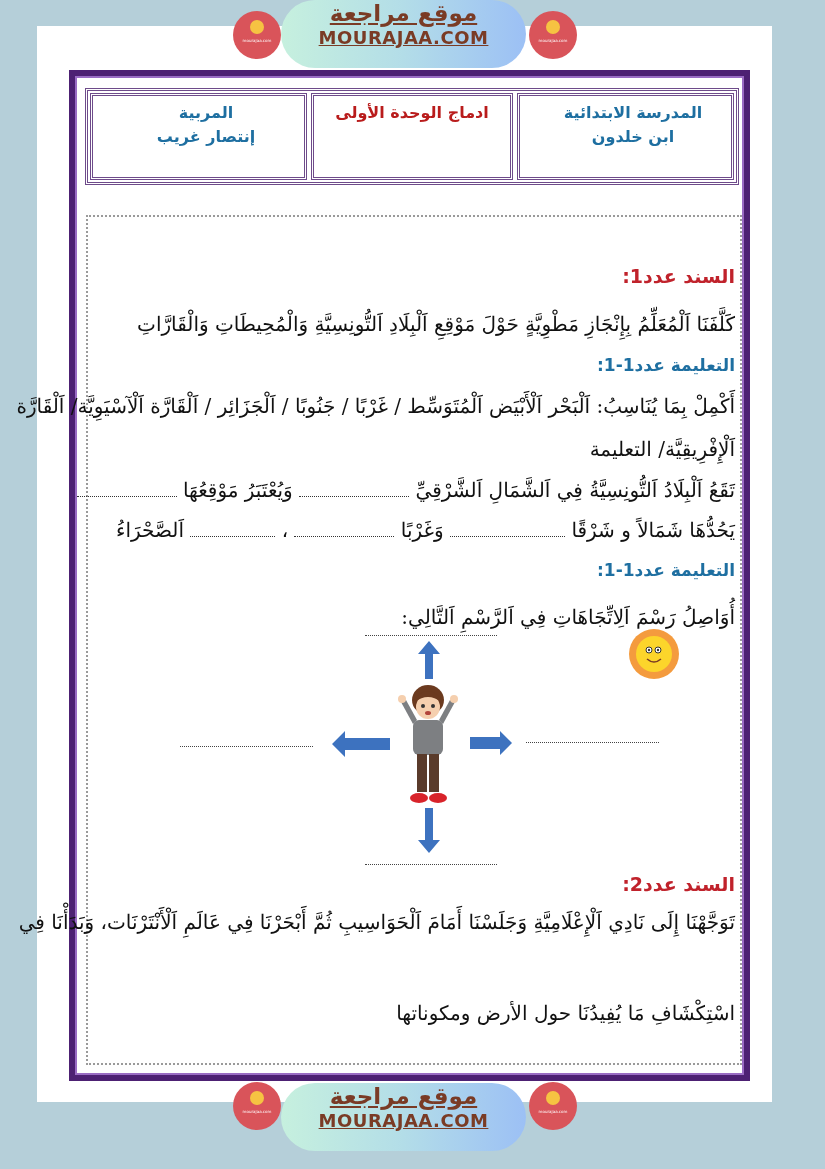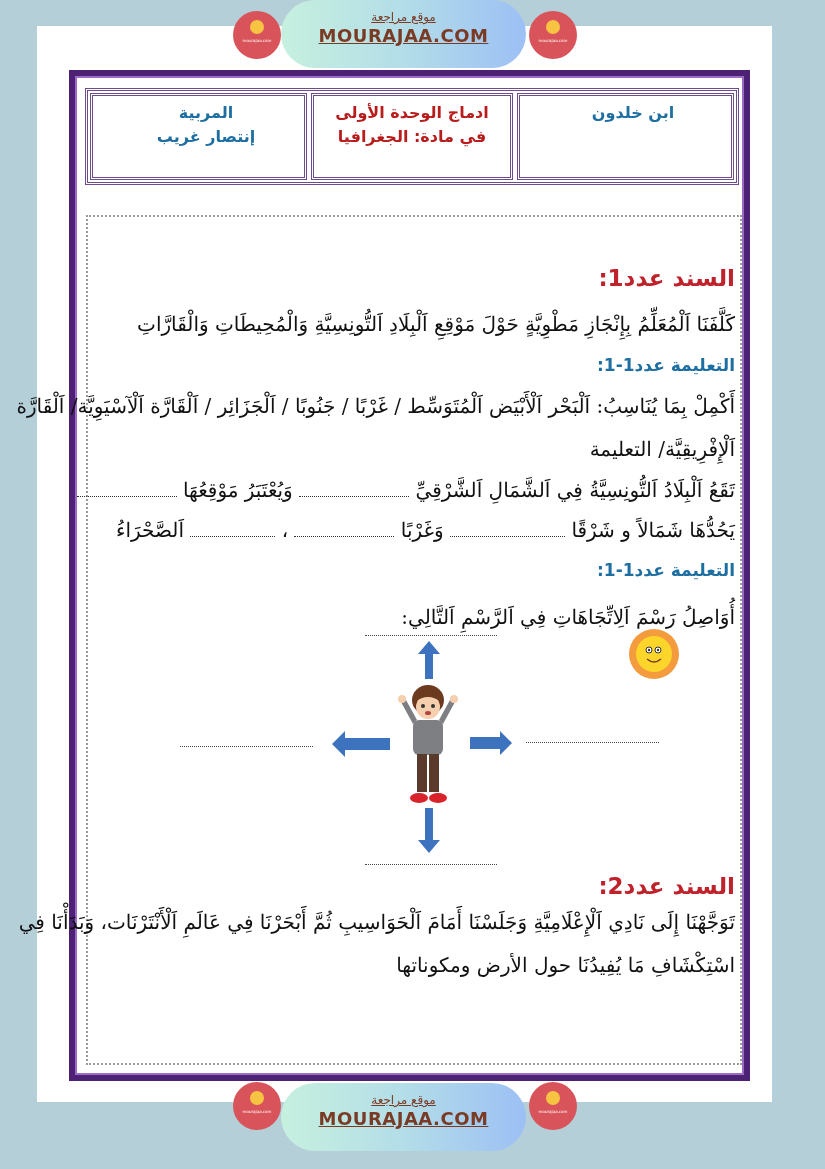--- a/index.html
+++ b/index.html
@@ -15,21 +15,21 @@
   
   .banner {
     position: absolute; left: 281px; width: 245px; height: 68px;
     border-radius: 34px;
     background: linear-gradient(90deg, #c6f0de 0%, #b3dde8 50%, #9cc0f5 100%);
     text-align: center; z-index: 5;
   }
   .banner.top { top: 0px; }
   .banner.bottom { top: 1083px; }
   .banner .ar {
-    display: block; margin-top: 10px; font-size: 12px; font-weight: normal;
+    display: block; font-size: 23px; font-weight: bold;
     color: #7a3b25; text-decoration: underline; direction: rtl;
     font-family: "DejaVu Sans", sans-serif;
   }
   .banner .en {
     display: block; margin-top: 1px; font-size: 18px; font-weight: bold;
     color: #7a3b25; text-decoration: underline; letter-spacing: 0.5px;
     font-family: "DejaVu Sans", sans-serif;
   }
   .badge {
     position: absolute; width: 48px; height: 48px; border-radius: 50%;
@@ -68,21 +68,21 @@
   }
   .hcell.blue { color: #1e6fa1; padding-left: 15px; }
   .hcell.pink { color: #b91c1c; }
 
   
   .content {
     position: absolute; left: 86px; top: 215px; width: 656px; height: 850px;
     border: 2px dotted #9a9a9a; box-sizing: border-box;
   }
   .rtl { direction: rtl; position: absolute; right: 90px; white-space: nowrap; }
-  .h-red { color: #c0222b; font-weight: bold; font-size: 23px; }
+  .h-red { color: #c0222b; font-weight: bold; font-size: 19px; }
   .h-blue { color: #1e6fa1; font-weight: bold; font-size: 17px; }
   .body-text { color: #111; font-size: 20px; font-family: "DejaVu Serif", serif; }
   .blank { display: inline-block; border-bottom: 1.5px dotted #333; height: 1px; vertical-align: baseline; }
 
   
   .diagram-line { position: absolute; border-top: 1.5px dotted #444; }
   .boy { position: absolute; left: 397px; top: 680px; width: 62px; height: 128px; }
   .sun { position: absolute; left: 628px; top: 628px; width: 52px; height: 52px; }
 </style>
 </head>
@@ -100,25 +100,25 @@
 </div>
 <div class="badge b-tr">
   <div class="dot"></div>
   <div class="txt">mourajaa.com</div>
 </div>
 
 <div class="frame"></div>
 
 <div class="hdr">
   <div class="hcell blue">
+    <div>المدرسة الابتدائية</div>
     <div>ابن خلدون</div>
   </div>
   <div class="hcell pink">
     <div>ادماج الوحدة الأولى</div>
-    <div>في مادة: الجغرافيا</div>
   </div>
   <div class="hcell blue">
     <div>المربية</div>
     <div>إنتصار غريب</div>
   </div>
 </div>
 
 <div class="content"></div>
 
 <div class="rtl h-red" style="top:265px;">السند عدد1:</div>
@@ -192,21 +192,21 @@
   <circle cx="26" cy="26" r="18" fill="#fcd52b"></circle>
   <circle cx="21" cy="22" r="3" fill="#fff" stroke="#333" stroke-width="1"></circle>
   <circle cx="30" cy="22" r="3" fill="#fff" stroke="#333" stroke-width="1"></circle>
   <circle cx="21" cy="22" r="1.2" fill="#333"></circle>
   <circle cx="30" cy="22" r="1.2" fill="#333"></circle>
   <path d="M19 31 Q26 37 33 31" stroke="#7a3b25" stroke-width="1.5" fill="none"></path>
 </svg>
 
 <div class="rtl h-red" style="top:873px;">السند عدد2:</div>
 <div class="rtl body-text" style="top:910px;">تَوَجَّهْنَا إِلَى نَادِي اَلْإِعْلَامِيَّةِ وَجَلَسْنَا أَمَامَ اَلْحَوَاسِيبِ ثُمَّ أَبْحَرْنَا فِي عَالَمِ اَلْأَنْتَرْنَات، وَبَدَأْنَا فِي</div>
-<div class="rtl body-text" style="top:953px;margin-left:28px;">اسْتِكْشَافِ مَا يُفِيدُنَا حول الأرض ومكوناتها</div>
+<div class="rtl body-text" style="top:1001px;margin-left:28px;">اسْتِكْشَافِ مَا يُفِيدُنَا حول الأرض ومكوناتها</div>
 
 <div class="badge b-bl">
   <div class="dot"></div>
   <div class="txt">mourajaa.com</div>
 </div>
 <div class="banner bottom">
   <span class="ar">موقع مراجعة</span>
   <span class="en">MOURAJAA.COM</span>
 </div>
 <div class="badge b-br">

